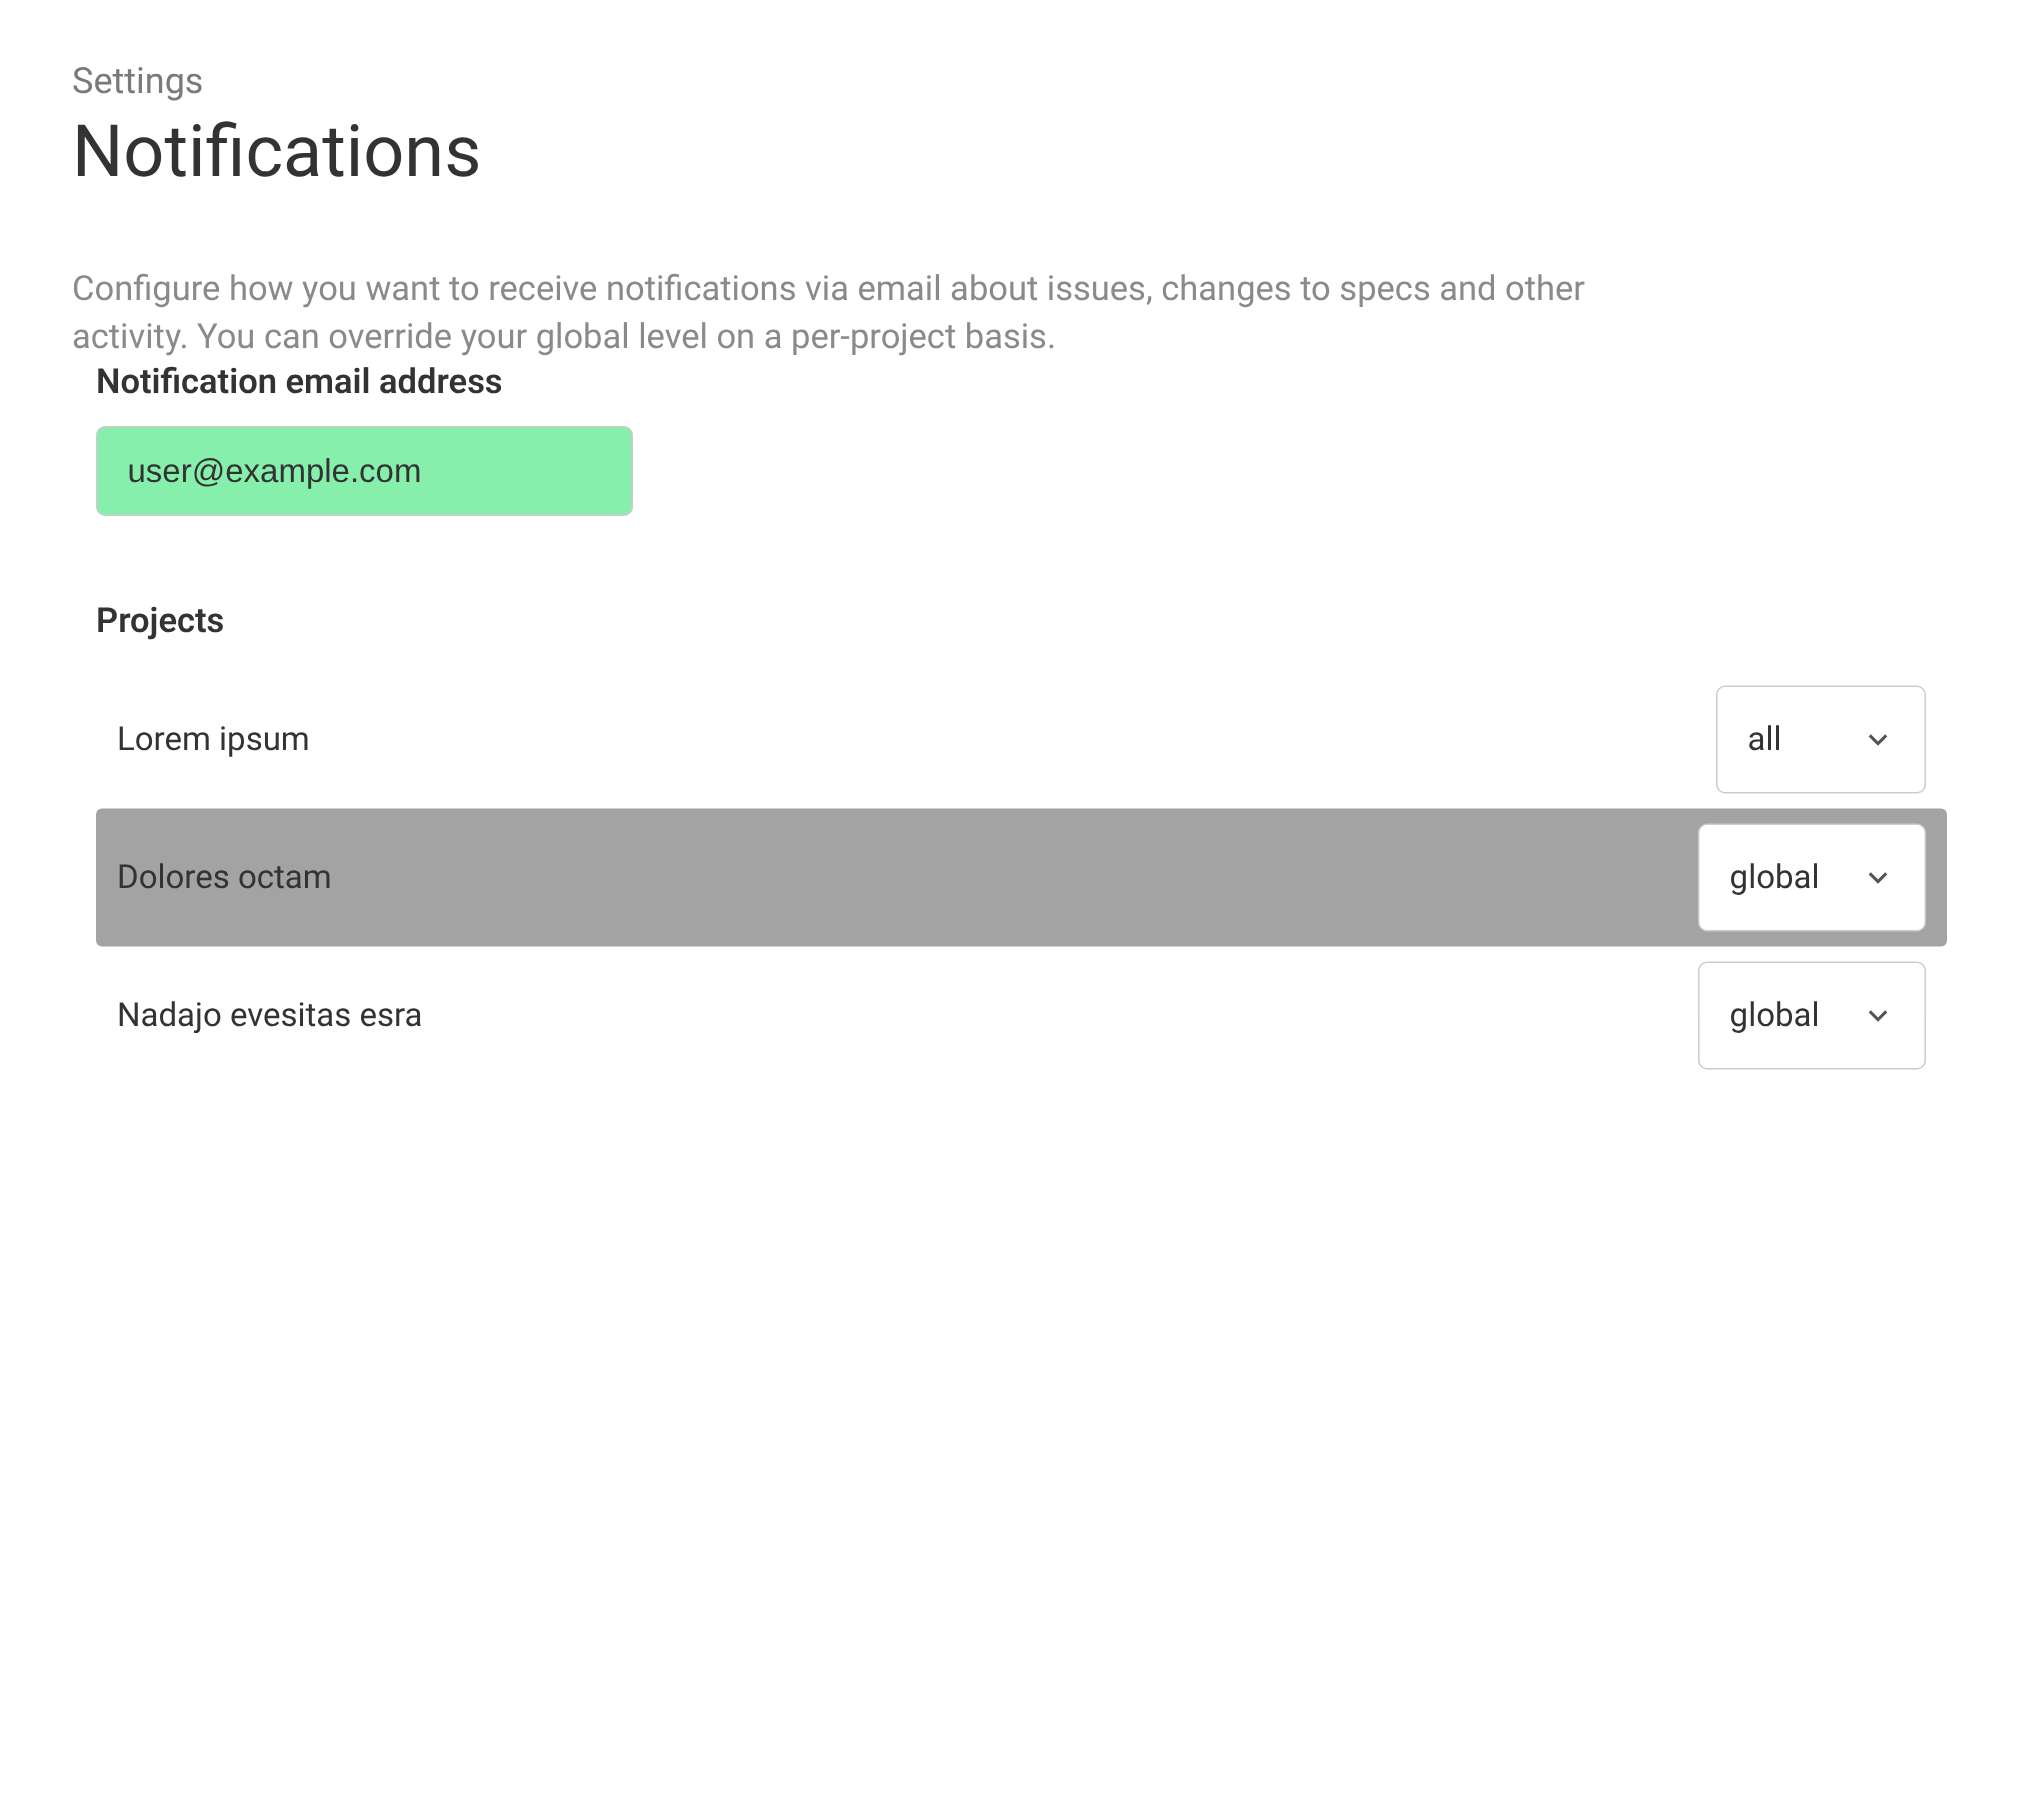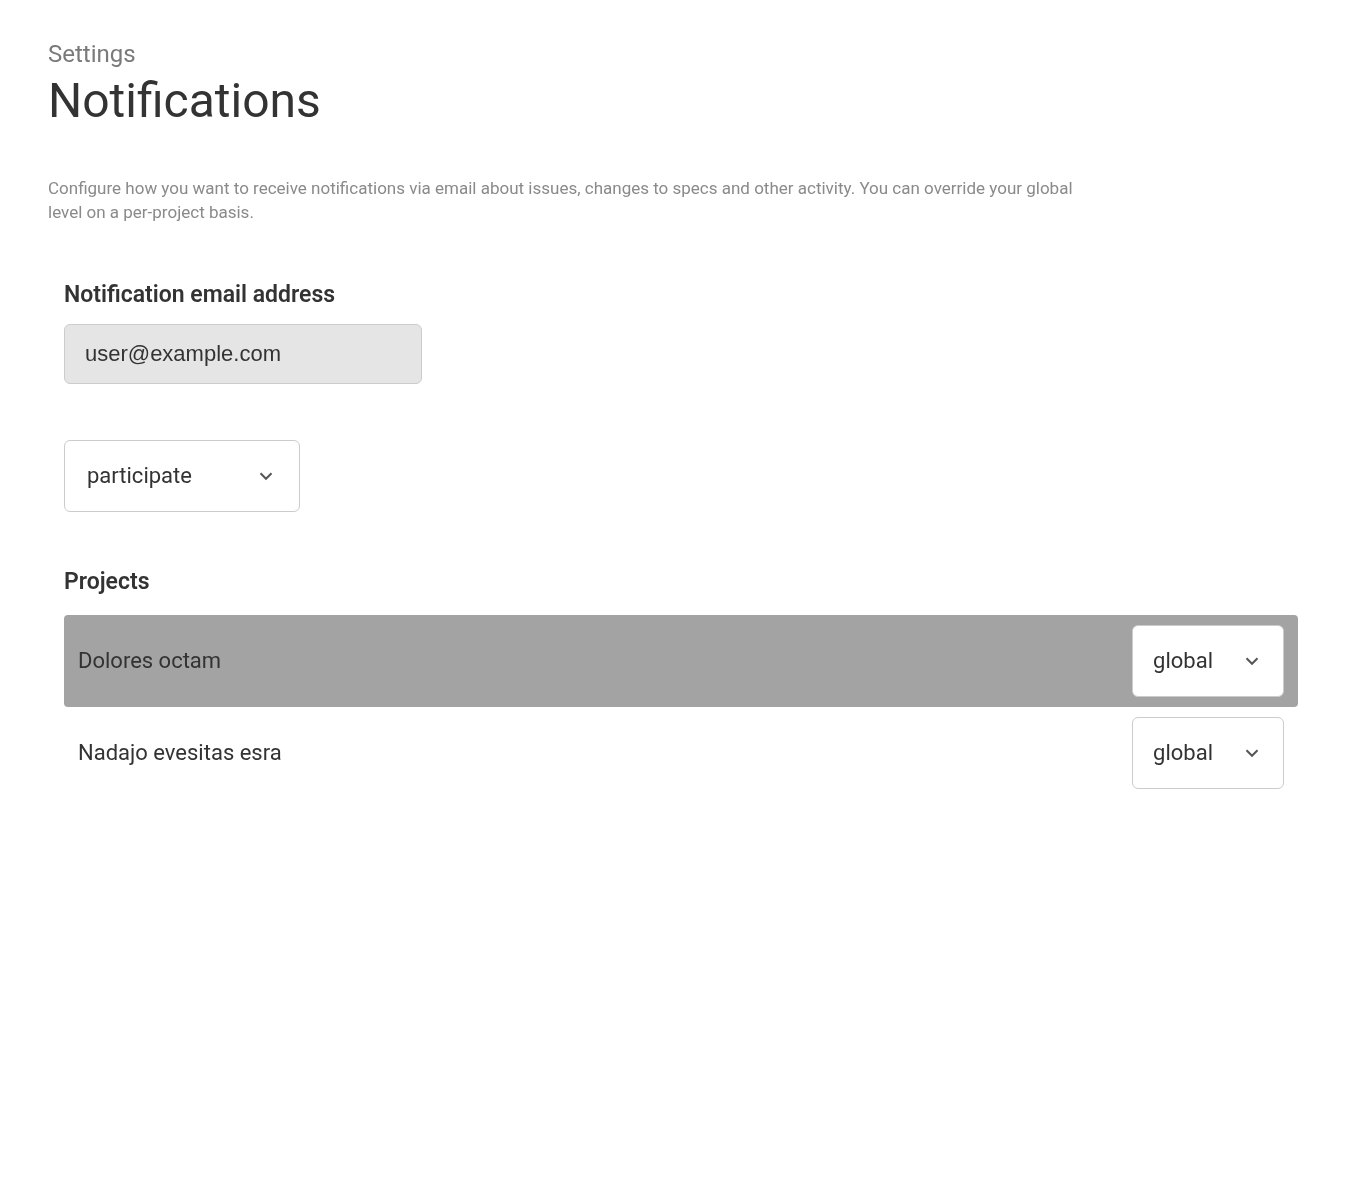--- a/index.html
+++ b/index.html
@@ -19,41 +19,40 @@
       font-weight: 400;
       margin-bottom: 4px;
     }
     .page-title {
       font-size: 48px;
       font-weight: 400;
       color: #333333;
       margin-bottom: 48px;
     }
     .description {
-      font-size: 17px;
+      font-size: 23px;
       color: #8a8a8a;
       line-height: 1.4;
-      margin-bottom: 56px;
       max-width: 1040px;
     }
     .section-label {
       font-size: 23px;
       font-weight: 600;
       color: #333333;
       margin-bottom: 16px;
     }
     .text-input {
       width: 358px;
       height: 60px;
       border: 1px solid #cccccc;
       border-radius: 6px;
       padding: 0 20px;
       font-size: 22px;
       color: #333333;
-      background: #e5e5e5;
+      background: #86efac;
       outline: none;
     }
     .section {
       margin-bottom: 56px;
       margin-left: 16px;
     }
     .section-projects {
       margin-bottom: 0;
     }
     .dropdown {
@@ -114,34 +113,37 @@
 <div class="breadcrumb">Settings</div>
 <h1 class="page-title">Notifications</h1>
 <p class="description">Configure how you want to receive notifications via email about issues, changes to specs and other activity. You can override your global level on a per-project basis.</p>
 
 <div class="section">
   <div class="section-label">Notification email address</div>
   <input type="text" class="text-input" value="user@example.com" style="">
 </div>
 
 <div class="section">
-  <div class="dropdown dropdown-global">
-    <span>participate</span>
-    <span class="chevron-icon">
-      <svg viewBox="0 0 24 24" width="22" height="22">
-          <polyline points="6 9 12 15 18 9"></polyline>
-        </svg>
-    </span>
-  </div>
 </div>
 
 <div class="section section-projects">
   <div class="section-label">Projects</div>
   <div class="projects-list">
 
+    <div class="project-row">
+      <span class="project-name">Lorem ipsum</span>
+      <div class="dropdown dropdown-project">
+        <span>all</span>
+        <span class="chevron-icon">
+          <svg viewBox="0 0 24 24" width="22" height="22">
+              <polyline points="6 9 12 15 18 9"></polyline>
+            </svg>
+        </span>
+      </div>
+    </div>
 
     <div class="project-row highlighted">
       <span class="project-name">Dolores octam</span>
       <div class="dropdown dropdown-project">
         <span>global</span>
         <span class="chevron-icon">
           <svg viewBox="0 0 24 24" width="22" height="22">
               <polyline points="6 9 12 15 18 9"></polyline>
             </svg>
         </span>

